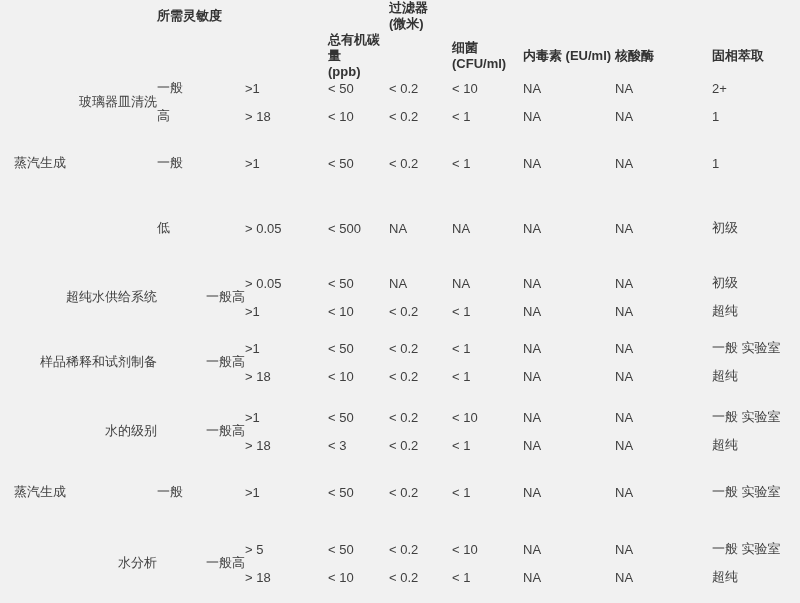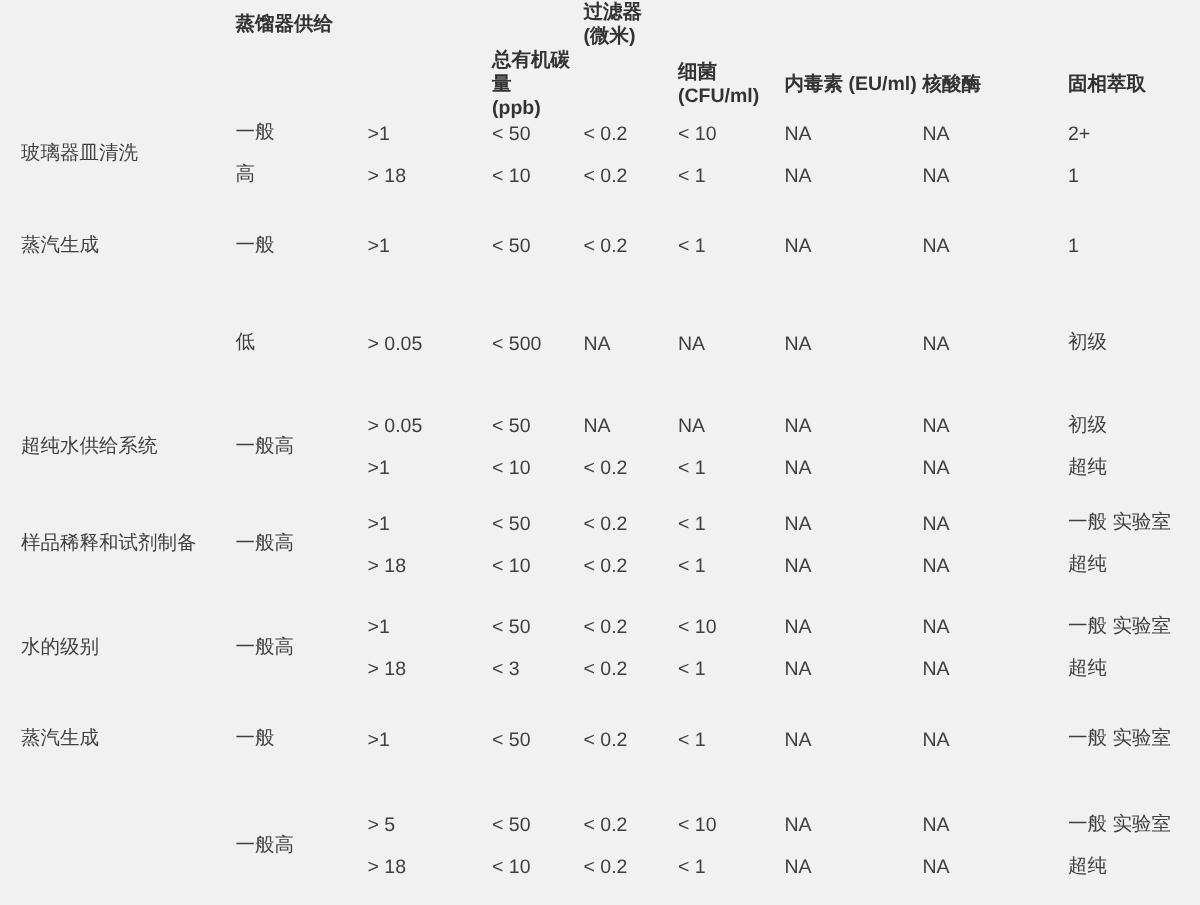--- a/index.html
+++ b/index.html
@@ -27,33 +27,33 @@
   .group {
     grid-auto-rows:28px;
     align-items:center;
     font-size:13px;
   }
   .cell { white-space:nowrap; }
   .c1{grid-column:1} .c2{grid-column:2} .c3{grid-column:3}
   .c4{grid-column:4} .c5{grid-column:5} .c6{grid-column:6}
   .c7{grid-column:7} .c8{grid-column:8} .c9{grid-column:9}
   .r1{grid-row:1} .r2{grid-row:2}
-  .sp2{grid-row:1 / span 2; align-self:center;}
+  .sp2{grid-row:1 / span 2; align-self:center;text-align:right;}
   .g1{margin-top:10px} .g2{margin-top:19px} .g3{margin-top:37px}
   .g4{margin-top:27px} .g5{margin-top:9px}  .g6{margin-top:13px}
   .g7{margin-top:19px} .g8{margin-top:29px}
 </style>
 </head>
 <body>
 
 <div class="page">
 
   <div class="grid header">
     <div class="cell c1"></div>
-    <div class="cell c2">蒸馏器供给</div>
+    <div class="cell c2">所需灵敏度</div>
     <div class="cell c5">过滤器
 (微米)</div>
     <div class="cell c4">总有机碳
 量
 (ppb)</div>
     <div class="cell c6">细菌
 (CFU/ml)</div>
     <div class="cell c7">内毒素 (EU/ml)</div>
     <div class="cell c8">核酸酶</div>
     <div class="cell c9">固相萃取</div>
@@ -165,20 +165,21 @@
     <div class="cell c3 r1">&gt;1</div>
     <div class="cell c4 r1">&lt; 50</div>
     <div class="cell c5 r1">&lt; 0.2</div>
     <div class="cell c6 r1">&lt; 1</div>
     <div class="cell c7 r1">NA</div>
     <div class="cell c8 r1">NA</div>
     <div class="cell c9 r1">一般 实验室</div>
   </div>
 
   <div class="grid group g8">
+    <div class="cell c1 sp2">水分析</div>
     <div class="cell c2 sp2">一般高</div>
     <div class="cell c3 r1">&gt; 5</div>
     <div class="cell c4 r1">&lt; 50</div>
     <div class="cell c5 r1">&lt; 0.2</div>
     <div class="cell c6 r1">&lt; 10</div>
     <div class="cell c7 r1">NA</div>
     <div class="cell c8 r1">NA</div>
     <div class="cell c9 r1">一般 实验室</div>
     <div class="cell c3 r2">&gt; 18</div>
     <div class="cell c4 r2">&lt; 10</div>

